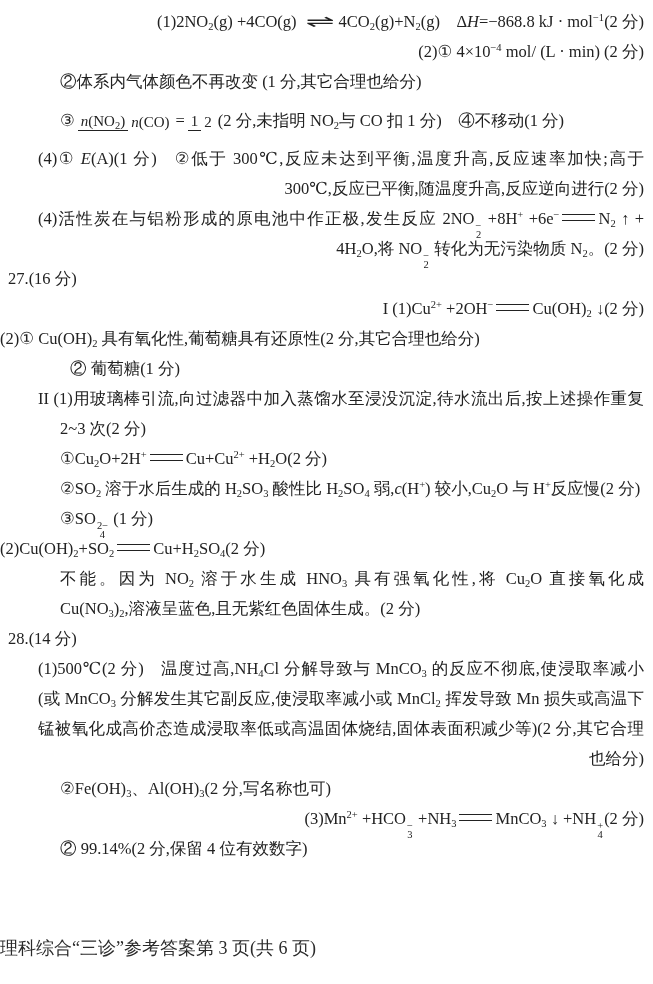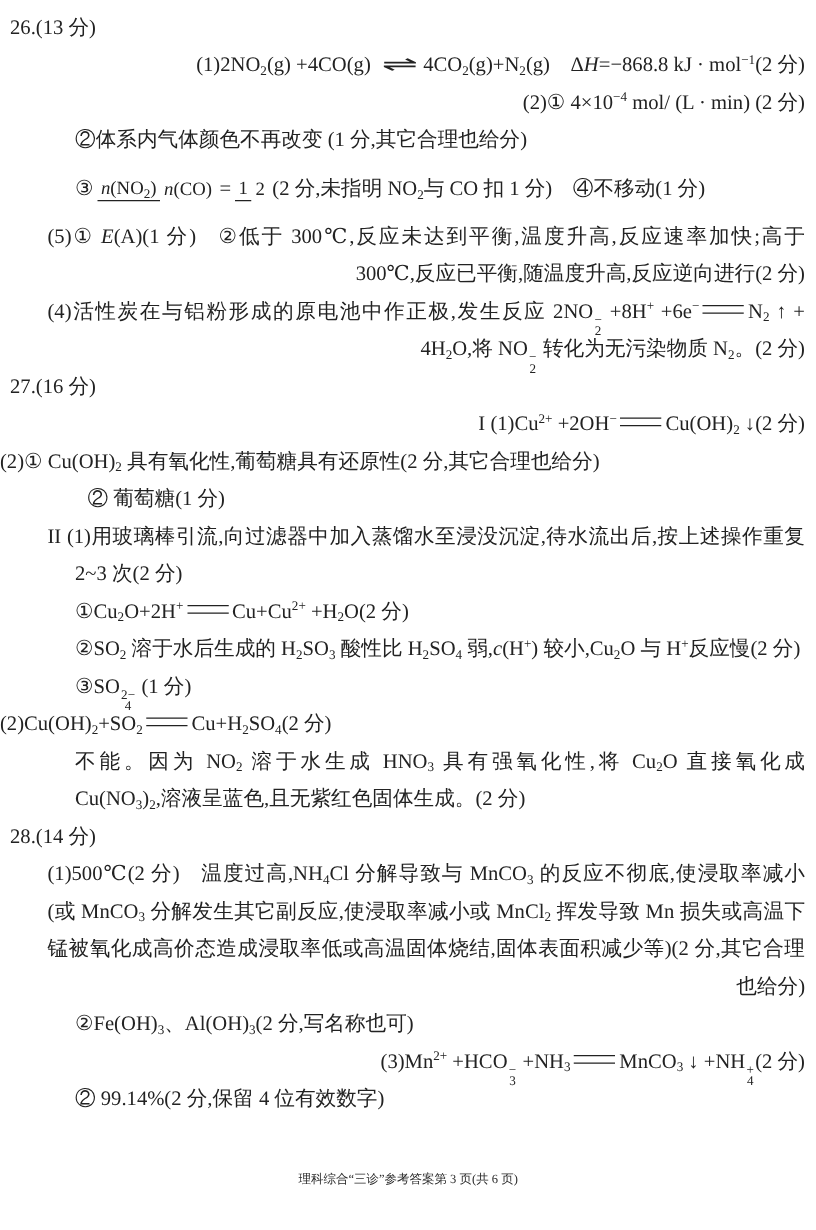--- a/index.html
+++ b/index.html
@@ -39,40 +39,39 @@
     margin:0 12px;font-family:"DejaVu Sans",sans-serif;
   }
   .frac{
     display:inline-flex;flex-direction:row;align-items:center;
     vertical-align:middle;line-height:1.12;font-size:15px;margin:0 3px;
   }
   .frac .num{border-bottom:1.3px solid #222;padding:0 3px;}
   .frac .den{padding:0 3px;}
   .footer{
     position:absolute;left:0;top:936px;width:653px;
-    text-align:center;font-size:10px;color:#2a2a2a;
+    font-size:18px;color:#2a2a2a;
   }
 </style>
 </head>
 <body>
 
 <div class="page">
   <div id="doc">
-      <div class="line i0"><span>26.(13 分)</span></div>
       <div class="line i1"><span>(1)2NO</span><sub>2</sub><span>(g) +4CO(g) </span><span class="rev">⇌</span><span>4CO</span><sub>2</sub><span>(g)+N</span><sub>2</sub><span>(g) Δ</span><i>H</i><span>=−868.8 kJ · mol</span><sup>−1</sup><span>(2 分)</span></div>
       <div class="line i1"><span>(2)① 4×10</span><sup>−4</sup><span> mol/ (L · min) (2 分)</span></div>
       <div class="line i3"><span>②体系内气体颜色不再改变 (1 分,其它合理也给分)</span></div>
       <div class="line i3 f"><span>③</span><span class="frac">
           <span class="num"><i>n</i><span>(NO</span><sub>2</sub><span>)</span></span>
           <span class="den"><i>n</i><span>(CO)</span></span>
         </span><span>=</span><span class="frac">
           <span class="num"><span>1</span></span>
           <span class="den"><span>2</span></span>
         </span><span>(2 分,未指明 NO</span><sub>2</sub><span>与 CO 扣 1 分) ④不移动(1 分)</span></div>
-      <div class="line i1 j"><span>(5)① </span><i>E</i><span>(A)(1 分) ②低于 300℃,反应未达到平衡,温度升高,反应速率加快;高于</span></div>
+      <div class="line i1 j"><span>(4)① </span><i>E</i><span>(A)(1 分) ②低于 300℃,反应未达到平衡,温度升高,反应速率加快;高于</span></div>
       <div class="line i1"><span>300℃,反应已平衡,随温度升高,反应逆向进行(2 分)</span></div>
       <div class="line i1 j"><span>(4)活性炭在与铝粉形成的原电池中作正极,发生反应 2NO</span><span class="ss">
           <span>−</span>
           <span>2</span>
         </span><span> +8H</span><sup>+</sup><span> +6e</span><sup>−</sup><span class="eq"></span><span>N</span><sub>2</sub><span> ↑ +</span></div>
       <div class="line i1"><span>4H</span><sub>2</sub><span>O,将 NO</span><span class="ss">
           <span>−</span>
           <span>2</span>
         </span><span> 转化为无污染物质 N</span><sub>2</sub><span>。(2 分)</span></div>
       <div class="line i0"><span>27.(16 分)</span></div>

